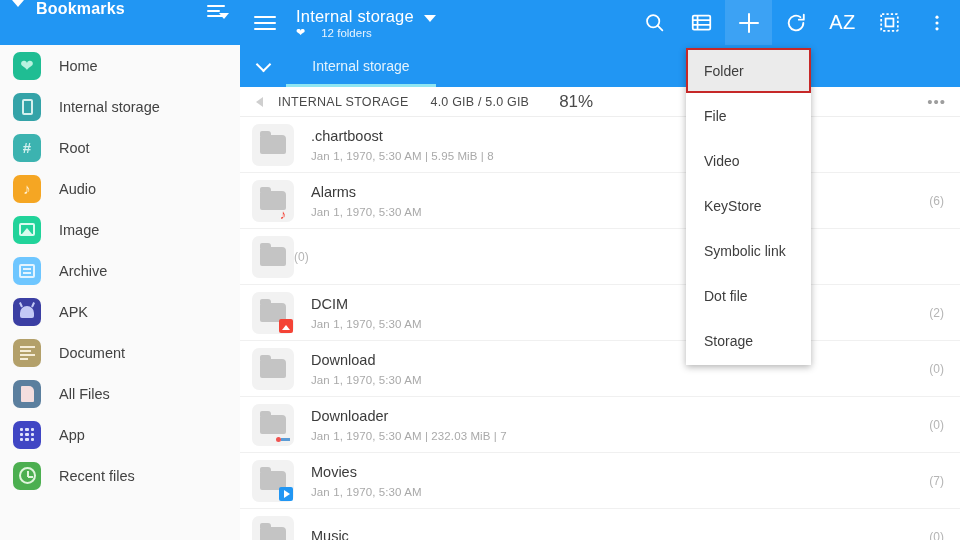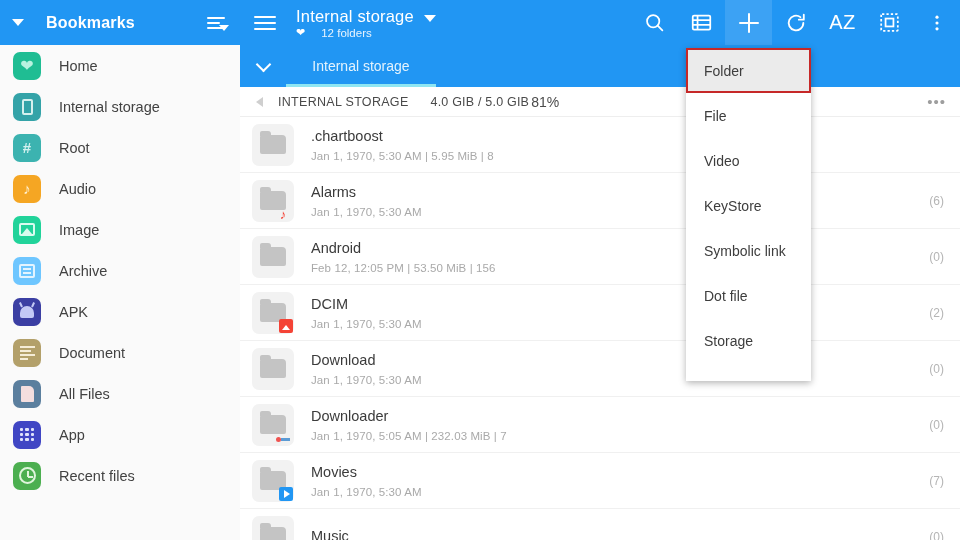--- a/index.html
+++ b/index.html
@@ -16,23 +16,22 @@
     width: 240px; height: 540px;
     background: #fafafa;
     flex: 0 0 240px;
     position: relative;
     overflow: hidden;
   }
   #drawer-header {
     height: 45px;
     background: #2196f3;
     display: flex;
-    align-items: center;
+    align-items: flex-start;
     padding: 0 12px;
-    gap: 10px;
   }
   #drawer-header .caret-down {
     width: 0; height: 0;
     border-left: 6px solid transparent;
     border-right: 6px solid transparent;
     border-top: 7px solid #ffffff;
     margin-right: 12px;
     flex: 0 0 auto;
   }
   #drawer-title {
@@ -142,21 +141,21 @@
 
   
   #pathrow {
     height:30px; display:flex; align-items:center;
     border-bottom:1px solid #eeeeee; background:#fff;
   }
   #path-back { width:38px; display:flex; align-items:center; justify-content:center; cursor:pointer; }
   .tri-left { width:0;height:0;border-top:5px solid transparent;border-bottom:5px solid transparent;border-right:7px solid #cfcfcf; }
   #path-label { font-size:12.5px; color:#4a4a4a; letter-spacing:.3px; }
   #path-usage { font-size:12.5px; color:#4a4a4a; margin-left:22px; letter-spacing:.2px; }
-  #path-pct { font-size:14px; color:#4a4a4a; margin-left:2px; }
+  #path-pct { font-size:17px; color:#4a4a4a; margin-left:30px; }
   #path-more { margin-left:auto; margin-right:14px; color:#9e9e9e; font-size:15px; letter-spacing:1px; cursor:pointer; line-height:1; }
 
   
   #filelist { height: 433px; overflow:hidden; }
   .frow {
     height:56px; display:flex; align-items:center;
     border-bottom:1px solid #f0f0f0; padding-left:12px; cursor:default;
   }
   .fthumb {
     width:42px; height:42px; border-radius:7px; background:#f2f2f2;
@@ -187,21 +186,21 @@
   .fname { font-size:14.5px; color:#3b3b3b; line-height:1.25; }
   .fsub  { font-size:11.5px; color:#a9a9a9; margin-top:4px; letter-spacing:.1px; }
   .fcount { font-size:12px; color:#b5b5b5; margin-right:16px; flex:0 0 auto; }
 
   
   #popup {
     position:absolute; left:446px; top:48px; width:125px;
     background:#ffffff;
     box-shadow: 0 2px 7px rgba(0,0,0,0.30);
     z-index: 50;
-    padding-bottom: 18px;
+    padding-bottom: 2px;
   }
   .mi {
     height:45px; display:flex; align-items:center;
     padding-left:18px; font-size:14px; color:#3d3d3d; cursor:pointer;
   }
   .mi.highlight {
     background:#ebebeb;
     border:2px solid #c62828;
     height:45px;
     padding-left:16px;
@@ -427,24 +426,20 @@
           <span class="fmeta">
             <span class="fname" style="display:block">Alarms</span>
             <span class="fsub" style="display:block">Jan 1, 1970, 5:30 AM</span>
           </span>
           <span class="fcount">(6)</span>
         </div>
         <div class="frow">
           <span class="fthumb">
             <span class="folder-shape"></span>
           </span>
-          <span class="fmeta">
-            <span class="fname" style="display:block">Android</span>
-            <span class="fsub" style="display:block">Feb 12, 12:05 PM | 53.50 MiB | 156</span>
-          </span>
           <span class="fcount">(0)</span>
         </div>
         <div class="frow">
           <span class="fthumb">
             <span class="folder-shape"></span>
             <span class="badge pic"></span>
           </span>
           <span class="fmeta">
             <span class="fname" style="display:block">DCIM</span>
             <span class="fsub" style="display:block">Jan 1, 1970, 5:30 AM</span>
@@ -464,21 +459,21 @@
         <div class="frow">
           <span class="fthumb">
             <span class="folder-shape"></span>
             <span class="badge dl">
               <s></s>
               <u></u>
             </span>
           </span>
           <span class="fmeta">
             <span class="fname" style="display:block">Downloader</span>
-            <span class="fsub" style="display:block">Jan 1, 1970, 5:05 AM | 232.03 MiB | 7</span>
+            <span class="fsub" style="display:block">Jan 1, 1970, 5:30 AM | 232.03 MiB | 7</span>
           </span>
           <span class="fcount">(0)</span>
         </div>
         <div class="frow">
           <span class="fthumb">
             <span class="folder-shape"></span>
             <span class="badge vid"></span>
           </span>
           <span class="fmeta">
             <span class="fname" style="display:block">Movies</span>

